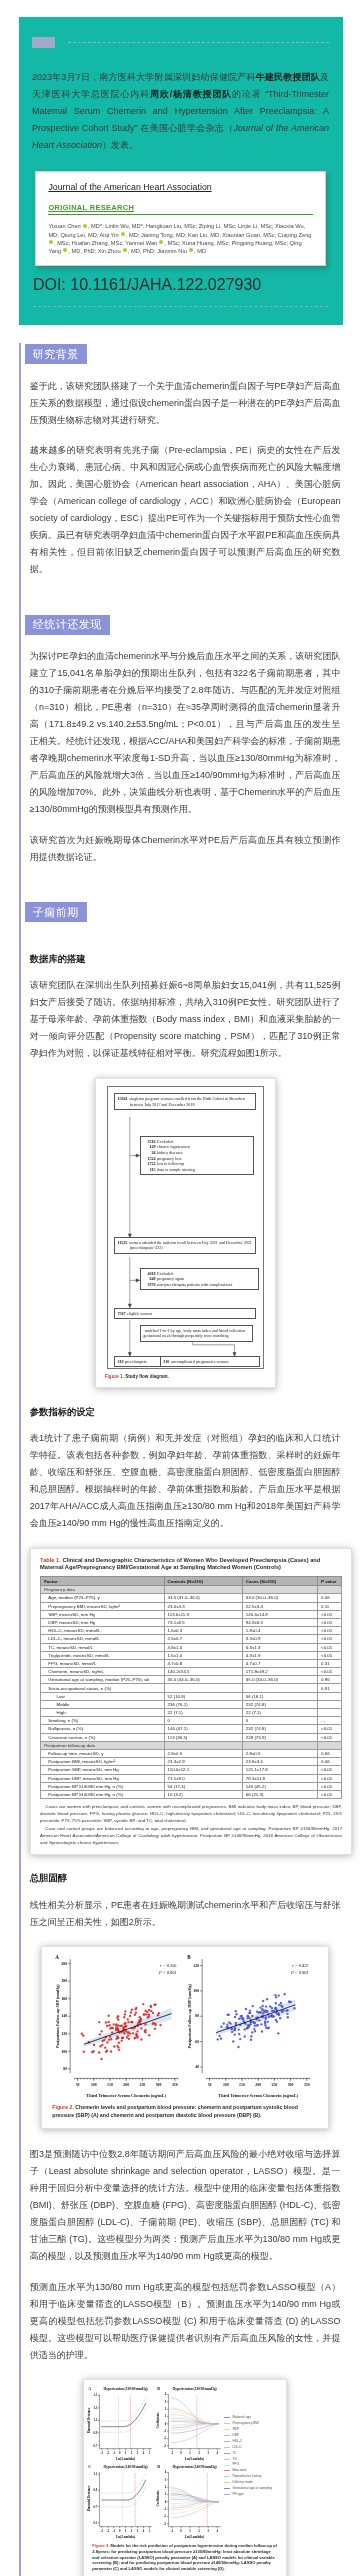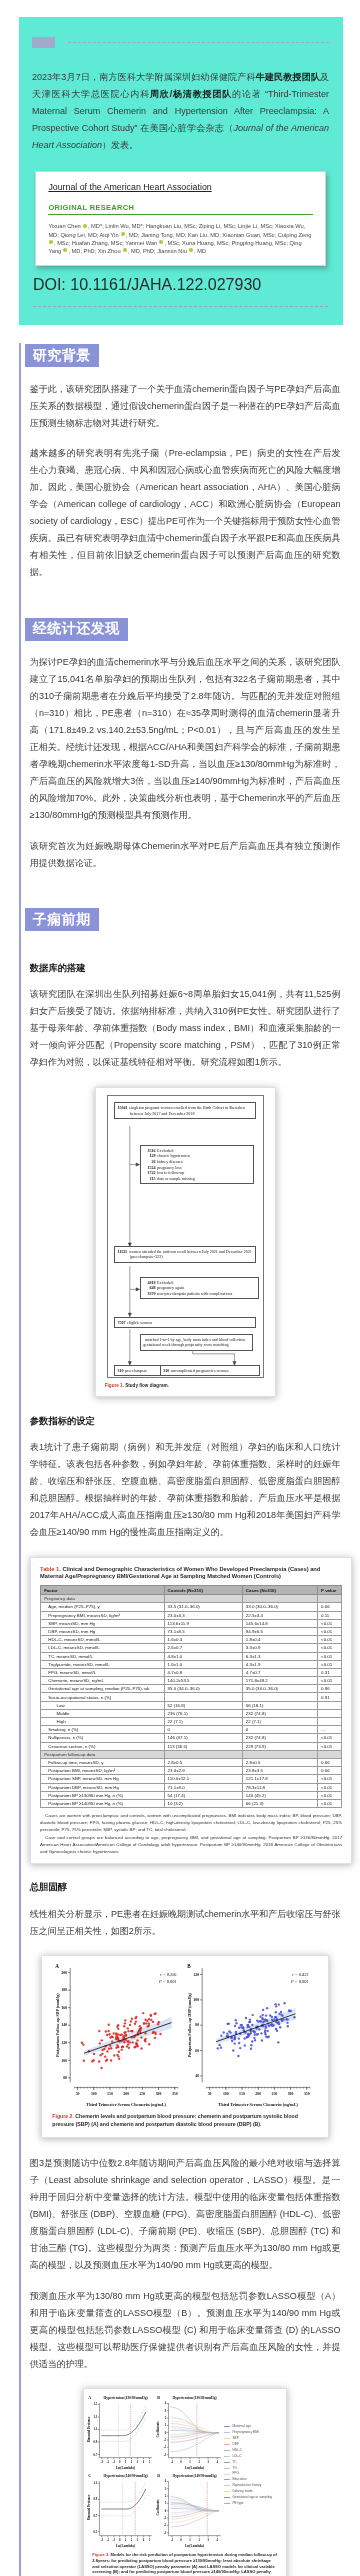--- a/index.html
+++ b/index.html
@@ -1,39 +1,39 @@
 <!DOCTYPE html>
 <html style="font-size:8.2px"><head>
 <meta charset="utf-8">
 <style>
   html,body{margin:0;padding:0;background:#ffffff;}
   body{width:361px;margin:0 auto;font-family:"Liberation Sans","DejaVu Sans",sans-serif;color:#3d3d3d;}
   .page{width:361px;overflow:hidden;background:#fff;}
 
   
-  .intro-block{margin:16.5px 18.5px 0 18.5px;background:#5eead4;padding:20.6px 13.4px 15.5px 13.4px;}
+  .intro-block{margin:16.5px 18.5px 0 18.5px;background:#14b8a6;padding:20.6px 13.4px 15.5px 13.4px;}
   .deco-row{display:flex;align-items:center;gap:13.4px;margin-bottom:20.6px;}
   .deco-rect{width:23px;height:11.3px;background:#a2aac9;}
   .deco-dash{flex:1;border-top:1px dashed #a2aac9;height:0;}
   .intro-text{font-size:9px;line-height:17px;text-align:justify;margin:0;color:#3a3a3a;}
   .intro-text b{color:#1c1c1c;}
   .intro-text i{font-style:italic;}
   .journal-card{background:#fff;border:0.5px solid #d2d2d2;box-shadow:2.1px 2.6px 4.6px rgba(60,60,60,.35);margin:17.5px 3.1px 0 3.1px;padding:9.3px 12.4px 10.3px 12.4px;}
   .j-name{font-size:8.8px;color:#222;text-decoration:underline;margin:0 0 11.3px 0;}
-  .j-tag{font-size:7.5px;font-weight:bold;color:#43a02c;letter-spacing:0.3px;border-bottom:1.3px solid #43a02c;padding-bottom:2.1px;margin:0 0 7.2px 0;}
+  .j-tag{font-size:7.5px;font-weight:bold;color:#43a02c;letter-spacing:0.3px;border-bottom:1.3px solid #43a02c;padding-bottom:2.1px;margin:0 0 7.2px 0;text-decoration:underline;}
   .j-title{font-size:12.4px;line-height:15.5px;color:#3e3e3e;margin:0 0 6.2px 0;font-weight:normal;}
   .authors{font-size:5.7px;line-height:8.2px;color:#4a4a4a;margin:0;}
   .orcid{display:none;}
   .orcid.on{display:inline-block;width:4.1px;height:4.1px;border-radius:50%;background:#a6ce39;vertical-align:0.5px;margin:0 1px 0 0.5px;}
   .doi{font-size:16px;color:#2b2b2b;margin:9.3px 0 0 1px;}
   .dash-sep{border-top:1px dashed #99a2c8;margin:12.4px 1px 2.1px 1px;height:0;}
 
   
   .article-body{margin:18.5px 20.6px 0 18.5px;border-left:2.1px solid #9aa1de;padding-left:9.3px;padding-bottom:5.2px;}
-  .sec-label{display:inline-block;background:#8b93d8;color:#fff;font-size:14px;font-weight:bold;padding:2.6px 8.2px;margin:23px 0 13.4px -5.2px;letter-spacing:0.5px;}
+  .sec-label{display:inline-block;background:#8b93d8;color:#fff;font-size:11px;font-weight:normal;padding:2.6px 8.2px;margin:23px 0 13.4px -5.2px;letter-spacing:0.5px;}
   .sec-label.first{margin-top:1px;}
   .para{font-size:9px;line-height:17px;text-align:justify;margin:0 0 13.4px 0;color:#3a3a3a;}
   .subhead{font-size:9.3px;font-weight:bold;color:#1d1d1d;margin:17.5px 0 11.3px 0;}
 
   
   .shot-card{background:#fff;border:0.5px solid #e0e0e0;box-shadow:0 1px 7.2px rgba(40,40,40,.35);margin:15.5px auto 17.5px auto;}
   figure{margin:0;}
   figcaption{padding:4.1px 7.2px 6.2px 7.2px;}
   .figlab{color:#cf3a2a;font-weight:bold;}
   .figtext{font-weight:bold;color:#2a2a2a;}

